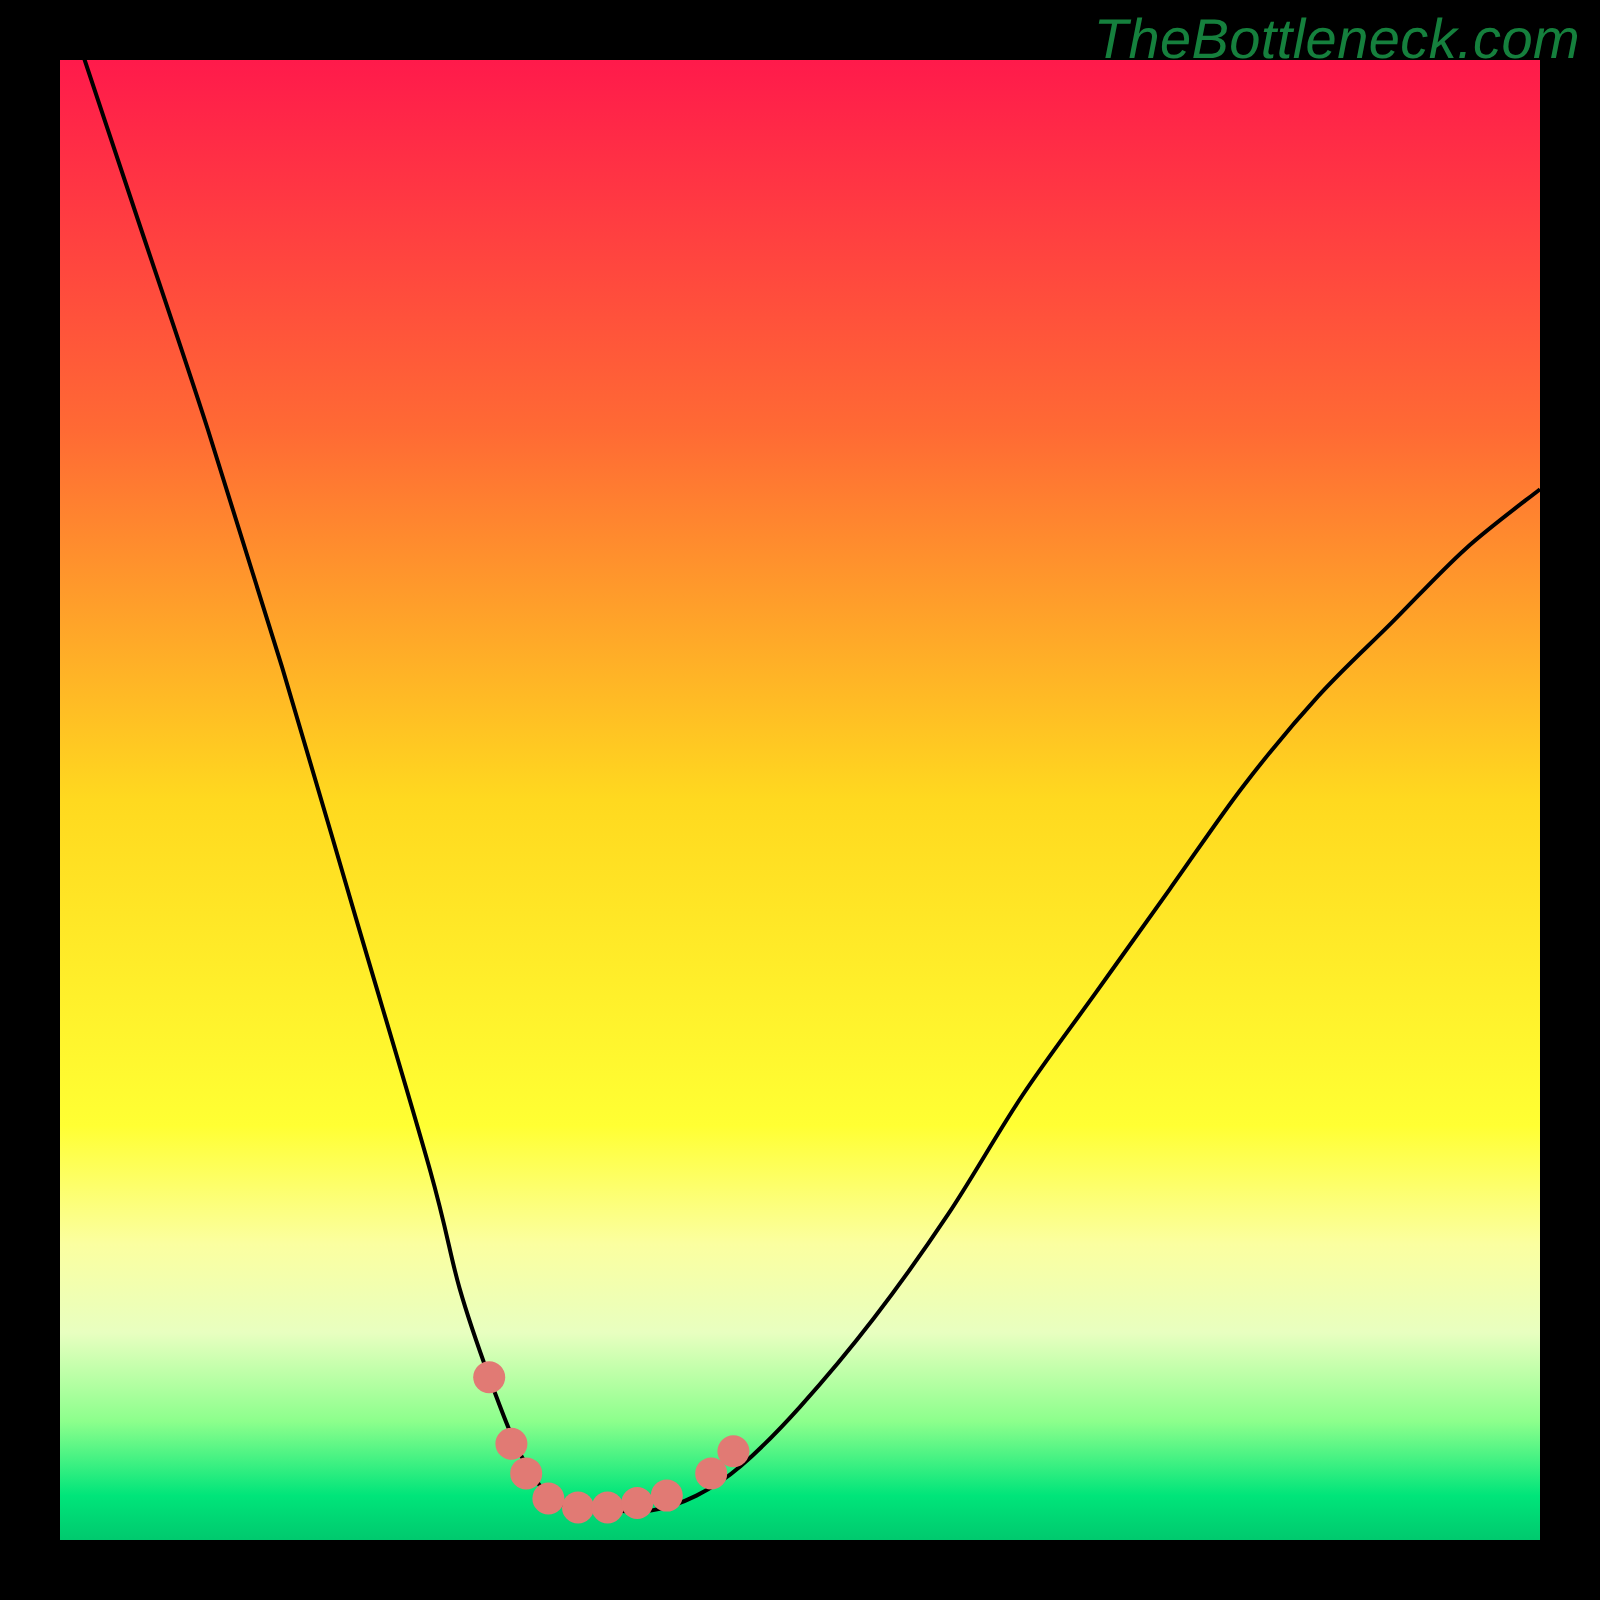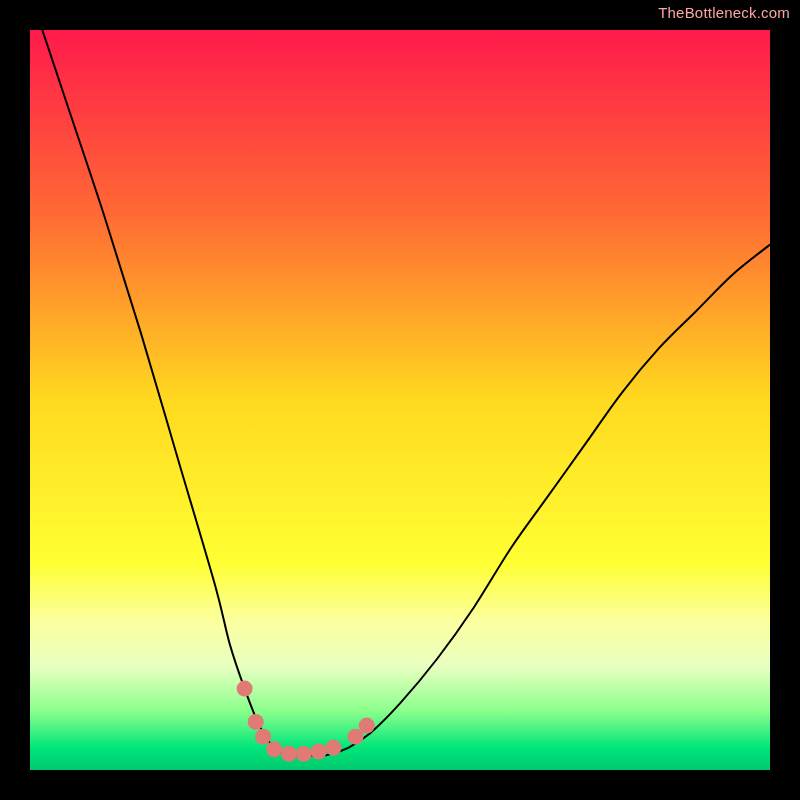--- a/index.html
+++ b/index.html
@@ -23,25 +23,26 @@
     top: 30px;
     width: 740px;
     height: 740px;
     overflow: hidden;
   }
   svg { display: block; }
   .watermark {
     position: absolute;
     top: 4px;
     right: 10px;
-    color: #fca5a5;
-    font-size: 15px;
+    color: #15803d;
+    font-size: 28px;
     font-weight: 400;
     letter-spacing: 0.2px;
     user-select: none;
+    font-style: italic;
   }
 </style>
 </head>
 <body>
 
 <div class="frame">
 
   <div class="plot-area">
     <svg id="chart-svg" width="740" height="740" viewBox="0 0 740 740">
       <defs>

